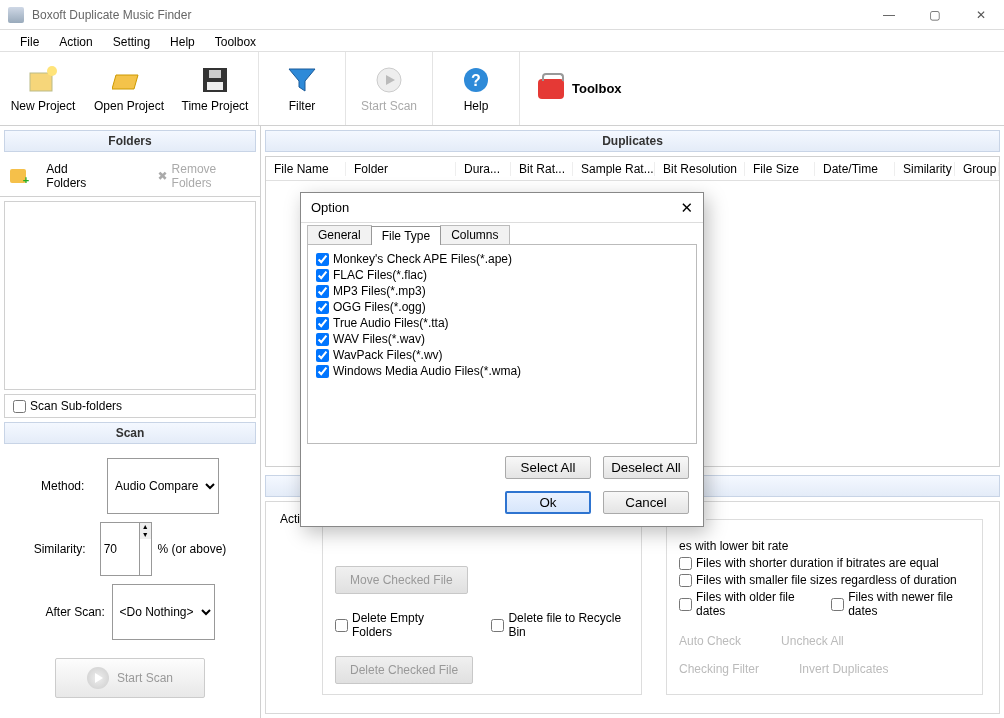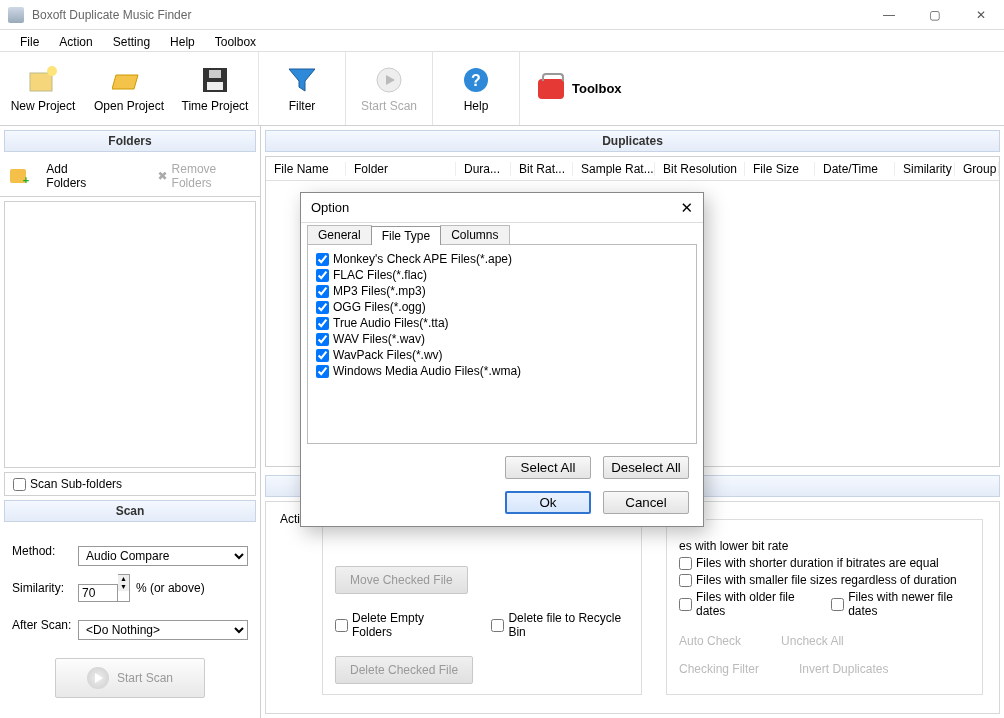--- a/index.html
+++ b/index.html
@@ -30,24 +30,24 @@
 .main { display: flex; height: calc(718px - 30px - 22px - 74px); }
 .left { width: 264px; border-right: 1px solid #d0d0d0; display: flex; flex-direction: column; }
 .right { flex: 1; display: flex; flex-direction: column; }
 .panel-head { background: linear-gradient(#f4f8ff,#e4ecf8); border: 1px solid #c8d4e6; height: 22px; display: flex; align-items: center; justify-content: center; font-weight: bold; color:#333; margin:4px; }
 .folders-tools { display: flex; align-items: center; gap: 20px; padding: 6px 10px; border-bottom: 1px solid #d0d0d0; }
 .folders-tools .add-ic { width:18px; height:14px; background:#f5c04a; border-radius:2px; position:relative; }
 .folders-tools .add-ic::after { content:"+"; position:absolute; right:-3px; bottom:-3px; color:#2a2; font-weight:bold; font-size:11px; }
 .folders-tools .rm { color:#aaa; display:flex; align-items:center; gap:4px; }
 .folders-list { flex: 1; border: 1px solid #d0d0d0; margin: 4px; background:#fff; }
 .scan-sub { padding: 4px 8px; border: 1px solid #d0d0d0; margin: 0 4px; display: flex; align-items:center; gap:4px; }
-.scan-panel { margin: 4px; display:flex; flex-direction:column; gap:8px; padding:6px 8px 12px; }
+.scan-panel { margin: 4px; display:flex; flex-direction:column; gap:8px; padding:6px 8px 12px;align-items:center; }
 .scan-panel .row { display:flex; align-items:center; gap:6px; }
 .scan-panel label { width: 60px; }
-select, input[type=text] { font: inherit; padding: 1px 3px; background:#fff; border:1px solid #999;margin-top:10px; }
+select, input[type=text] { font: inherit; padding: 19px 3px; background:#fff; border:1px solid #999; }
 .scan-btn { margin: 10px auto 4px; width: 150px; height: 40px; background: linear-gradient(#fdfdfd,#e8e8e8); border:1px solid #ccc; border-radius:2px; color:#999; display:flex; align-items:center; justify-content:center; gap:8px; }
 .play-ic { width:22px; height:22px; border-radius:50%; background:radial-gradient(#eee,#ccc); position:relative; }
 .play-ic::after { content:""; position:absolute; left:8px; top:6px; border-left:8px solid #fff; border-top:5px solid transparent; border-bottom:5px solid transparent; }
 
 
 .dup-head { margin:4px; }
 .dup-table-wrap { border:1px solid #d0d0d0; margin: 0 4px 4px; flex: 1; min-height: 200px; }
 .dup-cols { height: 24px; border-bottom: 1px solid #e0e0e0; display:flex; align-items:center; background:#fff; }
 .dup-cols span { padding: 0 8px; border-right:1px solid #eee; white-space:nowrap; overflow:hidden; }
 

